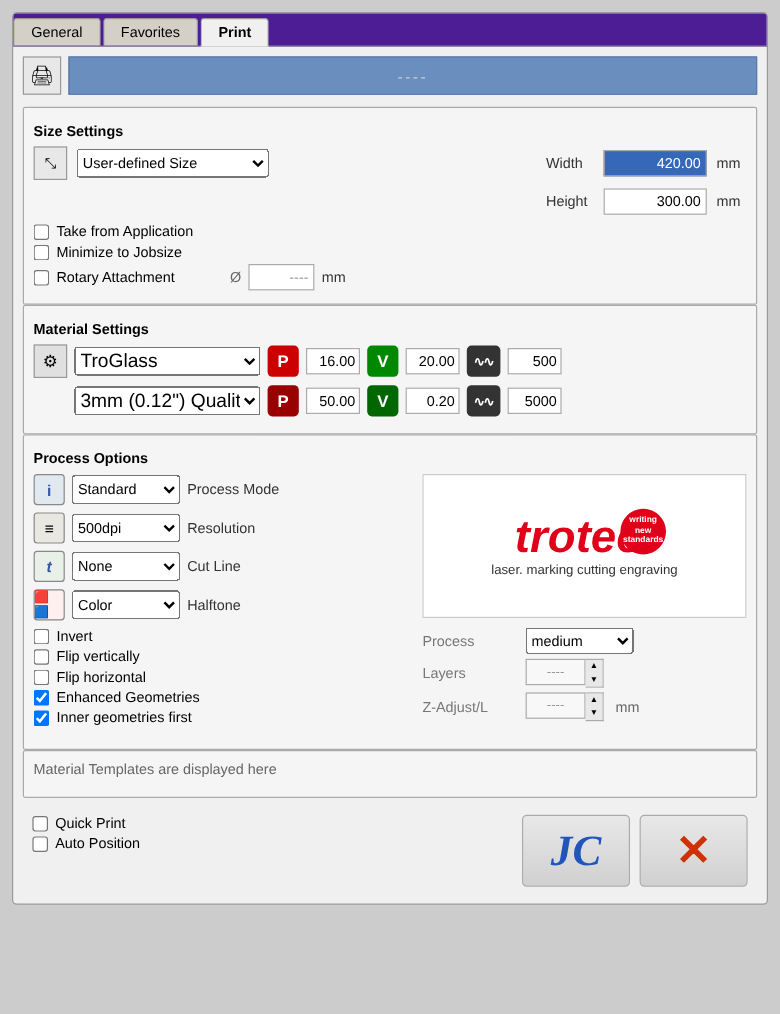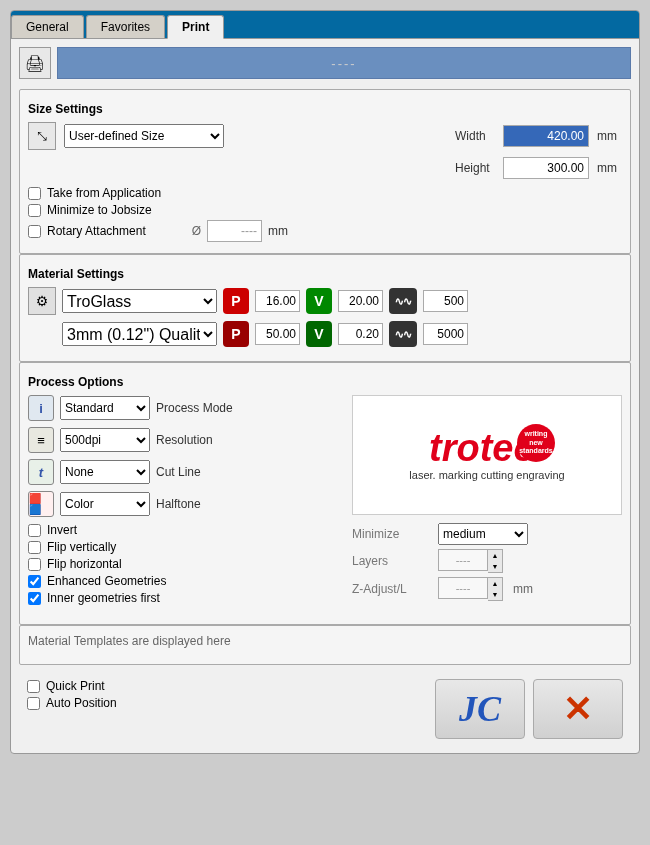--- a/index.html
+++ b/index.html
@@ -16,21 +16,21 @@
     .window {
       width: 640px;
       background: #f0f0f0;
       border: 1px solid #999;
       border-radius: 4px;
       overflow: hidden;
     }
     
     .tabs {
       display: flex;
-      background: #0369a1;
+      background: #4c1d95;
       border-bottom: 1px solid #999;
       padding-top: 4px;
     }
     .tab {
       padding: 4px 14px;
       background: #d4d0c8;
       border: 1px solid #999;
       border-bottom: none;
       cursor: pointer;
       margin-right: 2px;
@@ -565,21 +565,21 @@
                   <span>trotec</span><span class="trotec-reg">®</span>
                 </div>
                 <div class="trotec-badge" style="font-size:7px;line-height:1.2;">writing<br>new<br>standards</div>
               </div>
               <div class="trotec-tagline">laser. marking cutting engraving</div>
             </div>
           </div>
 
           <div class="param-rows">
             <div class="param-row">
-              <span class="param-label">Minimize</span>
+              <span class="param-label">Process</span>
               <select class="param-select">
                 <option>medium</option>
               </select>
             </div>
             <div class="param-row">
               <span class="param-label">Layers</span>
               <div class="spin-wrap">
                 <input class="spin-input" type="text" value="----" style="">
                 <div class="spin-btns">
                   <button class="spin-btn">▲</button>

